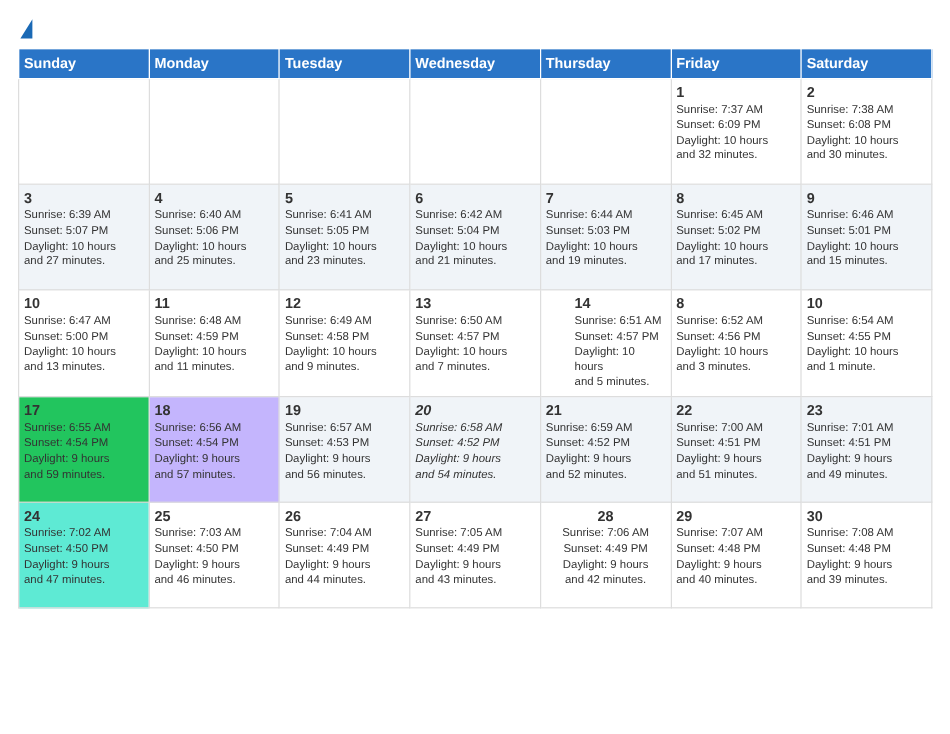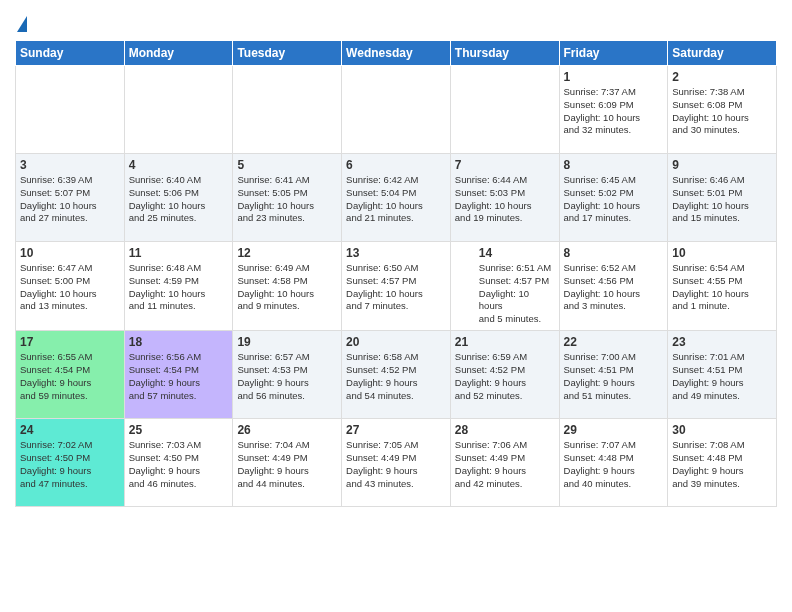--- a/index.html
+++ b/index.html
@@ -207,33 +207,33 @@
           <td style="background: rgb(255, 255, 255);">
             <span class="day-num">8</span>
             <div class="cell-info">Sunrise: 6:52 AM<br>Sunset: 4:56 PM<br>Daylight: 10 hours<br>and 3 minutes.</div>
           </td>
           <td style="background: rgb(255, 255, 255);">
             <span class="day-num">10</span>
             <div class="cell-info">Sunrise: 6:54 AM<br>Sunset: 4:55 PM<br>Daylight: 10 hours<br>and 1 minute.</div>
           </td>
         </tr>
         <tr>
-          <td style="background: #86efac; margin-left: 19px;">
+          <td style="background: #22c55e; margin-left: 19px;">
             <span class="day-num">17</span>
             <div class="cell-info">Sunrise: 6:55 AM<br>Sunset: 4:54 PM<br>Daylight: 9 hours<br>and 59 minutes.</div>
           </td>
           <td style="background: #c4b5fd;">
             <span class="day-num">18</span>
             <div class="cell-info">Sunrise: 6:56 AM<br>Sunset: 4:54 PM<br>Daylight: 9 hours<br>and 57 minutes.</div>
           </td>
           <td style="background: rgb(240, 244, 248);">
             <span class="day-num">19</span>
             <div class="cell-info">Sunrise: 6:57 AM<br>Sunset: 4:53 PM<br>Daylight: 9 hours<br>and 56 minutes.</div>
           </td>
-          <td style="background: rgb(240, 244, 248);">
+          <td style="background: rgb(240, 244, 248); font-style: italic;">
             <span class="day-num">20</span>
             <div class="cell-info">Sunrise: 6:58 AM<br>Sunset: 4:52 PM<br>Daylight: 9 hours<br>and 54 minutes.</div>
           </td>
           <td style="background: rgb(240, 244, 248);">
             <span class="day-num">21</span>
             <div class="cell-info">Sunrise: 6:59 AM<br>Sunset: 4:52 PM<br>Daylight: 9 hours<br>and 52 minutes.</div>
           </td>
           <td style="background: rgb(240, 244, 248);">
             <span class="day-num">22</span>
             <div class="cell-info">Sunrise: 7:00 AM<br>Sunset: 4:51 PM<br>Daylight: 9 hours<br>and 51 minutes.</div>
@@ -253,21 +253,21 @@
             <div class="cell-info">Sunrise: 7:03 AM<br>Sunset: 4:50 PM<br>Daylight: 9 hours<br>and 46 minutes.</div>
           </td>
           <td style="background: rgb(255, 255, 255);">
             <span class="day-num">26</span>
             <div class="cell-info">Sunrise: 7:04 AM<br>Sunset: 4:49 PM<br>Daylight: 9 hours<br>and 44 minutes.</div>
           </td>
           <td style="background: rgb(255, 255, 255);">
             <span class="day-num">27</span>
             <div class="cell-info">Sunrise: 7:05 AM<br>Sunset: 4:49 PM<br>Daylight: 9 hours<br>and 43 minutes.</div>
           </td>
-          <td style="background: rgb(255, 255, 255);">
+          <td style="background: rgb(255, 255, 255); text-align: center;">
             <span class="day-num">28</span>
             <div class="cell-info">Sunrise: 7:06 AM<br>Sunset: 4:49 PM<br>Daylight: 9 hours<br>and 42 minutes.</div>
           </td>
           <td style="background: rgb(255, 255, 255); border-radius: 26px;">
             <span class="day-num">29</span>
             <div class="cell-info">Sunrise: 7:07 AM<br>Sunset: 4:48 PM<br>Daylight: 9 hours<br>and 40 minutes.</div>
           </td>
           <td style="background: rgb(255, 255, 255);">
             <span class="day-num">30</span>
             <div class="cell-info">Sunrise: 7:08 AM<br>Sunset: 4:48 PM<br>Daylight: 9 hours<br>and 39 minutes.</div>

